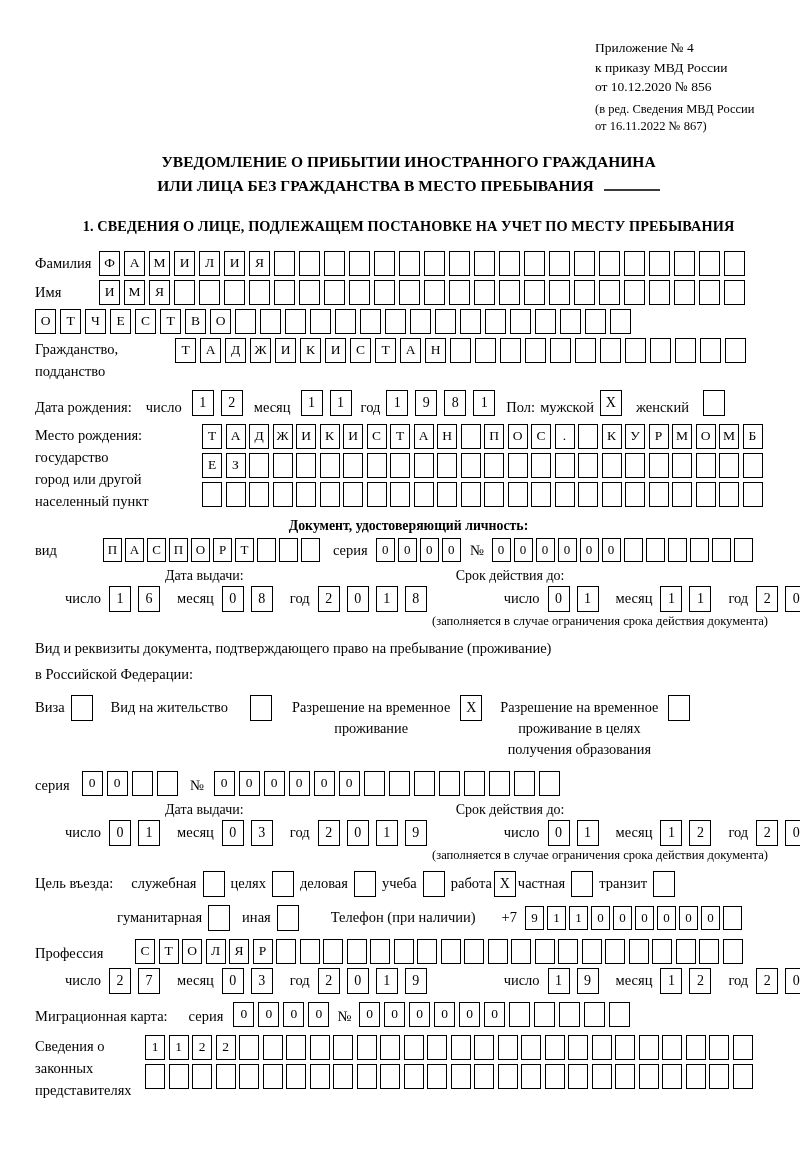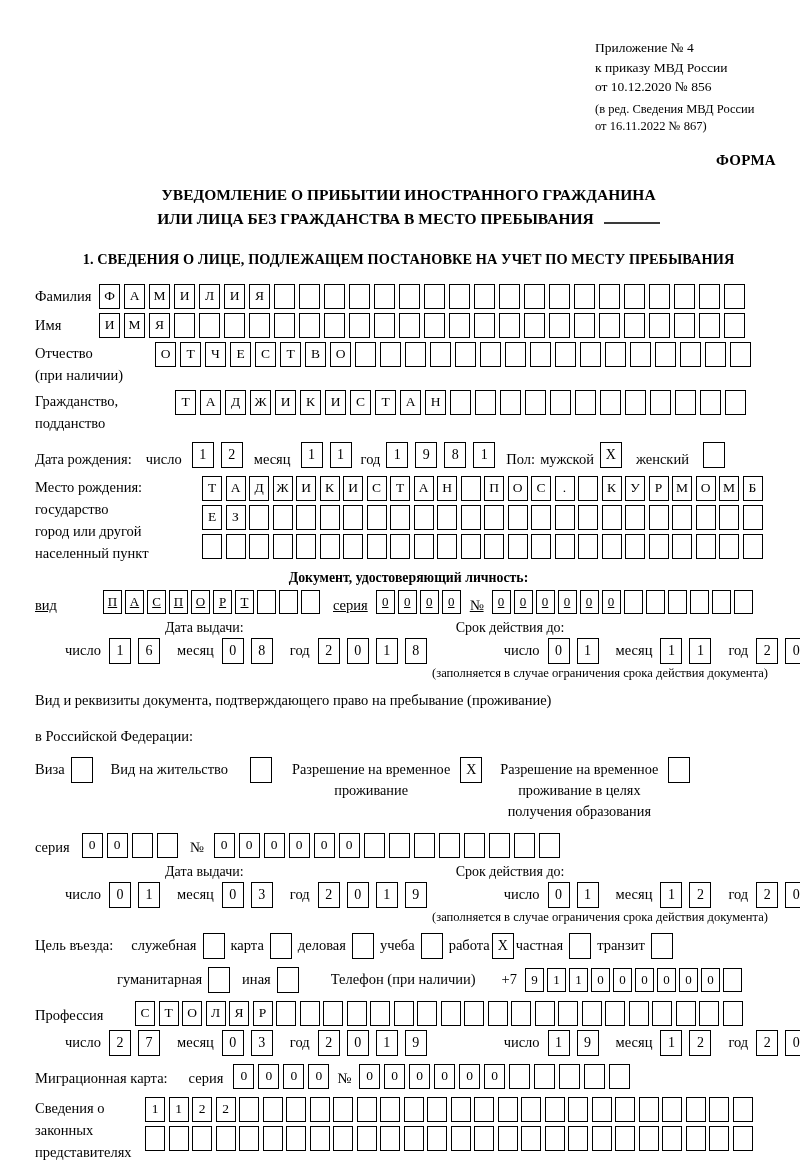--- a/index.html
+++ b/index.html
@@ -69,21 +69,20 @@
 
   <div class="hdr">
     <div>Приложение № 4</div>
     <div>к приказу МВД России</div>
     <div>от 10.12.2020 № 856</div>
     <div class="sub">
       <div>(в ред. Сведения МВД России</div>
       <div>от 16.11.2022 № 867)</div>
     </div>
   </div>
-  <div class="form-label">ФОРМА</div>
 
   <div class="title">
     <div>УВЕДОМЛЕНИЕ О ПРИБЫТИИ ИНОСТРАННОГО ГРАЖДАНИНА</div>
     <div>
       <span>ИЛИ ЛИЦА БЕЗ ГРАЖДАНСТВА В МЕСТО ПРЕБЫВАНИЯ</span><span class="blank-line"></span>
     </div>
   </div>
 
   <div class="sec">1. СВЕДЕНИЯ О ЛИЦЕ, ПОДЛЕЖАЩЕМ ПОСТАНОВКЕ НА УЧЕТ ПО МЕСТУ ПРЕБЫВАНИЯ</div>
 
@@ -145,24 +144,20 @@
         <span class="cell"></span>
         <span class="cell"></span>
         <span class="cell"></span>
         <span class="cell"></span>
         <span class="cell"></span>
         <span class="cell"></span>
       </span>
   </div>
 
   <div class="row">
-    <span class="lines w120">
-      <div class="lbl-line">Отчество</div>
-      <div class="lbl-line">(при наличии)</div>
-    </span>
     <span class="cells">
         <span class="cell">О</span>
         <span class="cell">Т</span>
         <span class="cell">Ч</span>
         <span class="cell">Е</span>
         <span class="cell">С</span>
         <span class="cell">Т</span>
         <span class="cell">В</span>
         <span class="cell">О</span>
         <span class="cell"></span>
@@ -326,21 +321,21 @@
           <span class="cell"></span>
           <span class="cell"></span>
           <span class="cell"></span>
           <span class="cell"></span>
         </span>
     </span>
   </div>
 
   <div class="doc-sec-title">Документ, удостоверяющий личность:</div>
 
-  <div class="row" style="align-items:flex-end;text-decoration:underline;">
+  <div class="row" style="align-items:flex-start;">
     <span class="mlab w70">вид</span>
     <span class="cells sm">
         <span class="cell">П</span>
         <span class="cell">А</span>
         <span class="cell">С</span>
         <span class="cell">П</span>
         <span class="cell">О</span>
         <span class="cell">Р</span>
         <span class="cell">Т</span>
         <span class="cell"></span>
@@ -405,21 +400,21 @@
       </span>
     <span class="mlab">год</span>
     <span class="cells dc">
         <span class="cell">2</span>
         <span class="cell">0</span>
       </span>
   </div>
   <div class="note">(заполняется в случае ограничения срока действия документа)</div>
 
   <div class="intro">Вид и реквизиты документа, подтверждающего право на пребывание (проживание)</div>
-  <div class="intro" style="margin-top:12px;">в Российской Федерации:</div>
+  <div class="intro" style="margin-top:2px;">в Российской Федерации:</div>
 
   <div class="opt-row">
     <span class="mlab">Виза</span>
     <span class="cbox"></span>
     <span class="mlab" style="margin-left:12px;">Вид на жительство</span>
     <span class="cbox" style="margin-left:22px;"></span>
     <span class="opt-multi" style="margin-left:14px; padding-top:2px;">
       <div>Разрешение на временное</div>
       <div>проживание</div>
     </span>
@@ -496,21 +491,21 @@
         <span class="cell">2</span>
         <span class="cell">0</span>
       </span>
   </div>
   <div class="note">(заполняется в случае ограничения срока действия документа)</div>
 
   <div class="purpose-row">
     <span class="mlab" style="margin-right:18px;">Цель въезда:</span>
     <span class="mlab">служебная</span>
     <span class="cbox"></span>
-    <span class="mlab">карта</span>
+    <span class="mlab">целях</span>
     <span class="cbox"></span>
     <span class="mlab">деловая</span>
     <span class="cbox"></span>
     <span class="mlab">учеба</span>
     <span class="cbox"></span>
     <span class="mlab">работа</span>
     <span class="cbox" style="margin:0 2px;">X</span>
     <span class="mlab">частная</span>
     <span class="cbox"></span>
     <span class="mlab">транзит</span>

